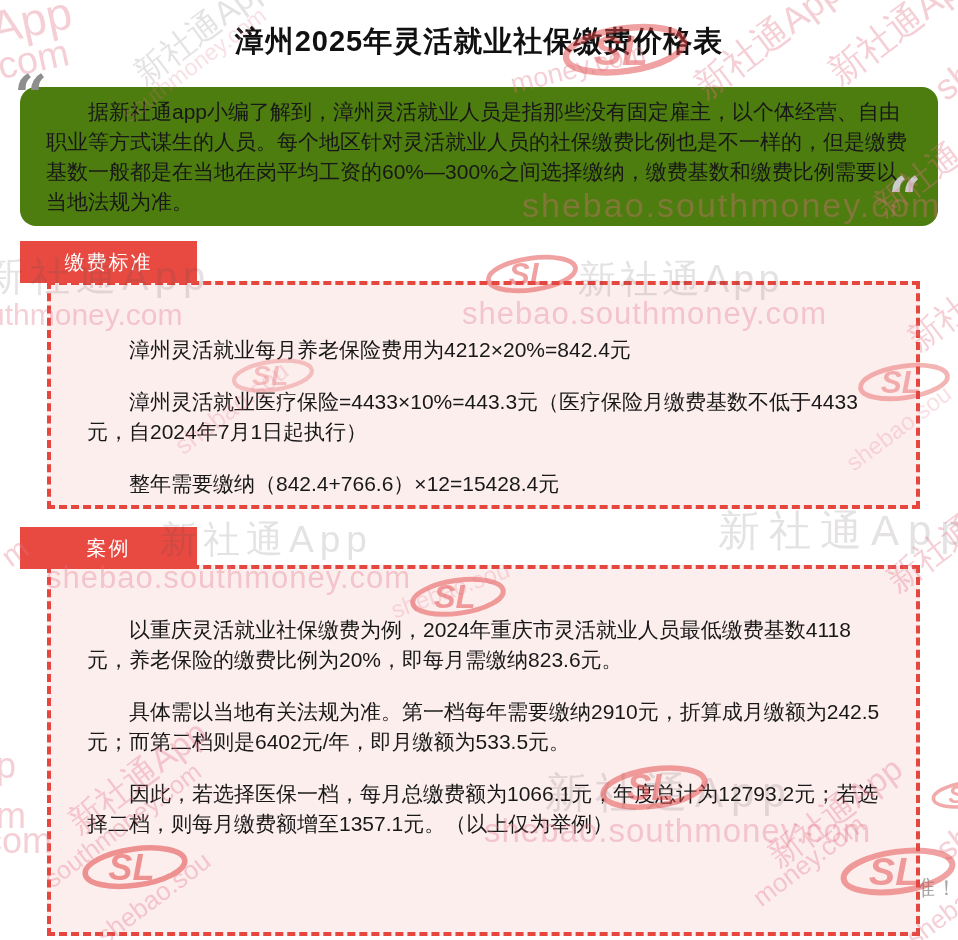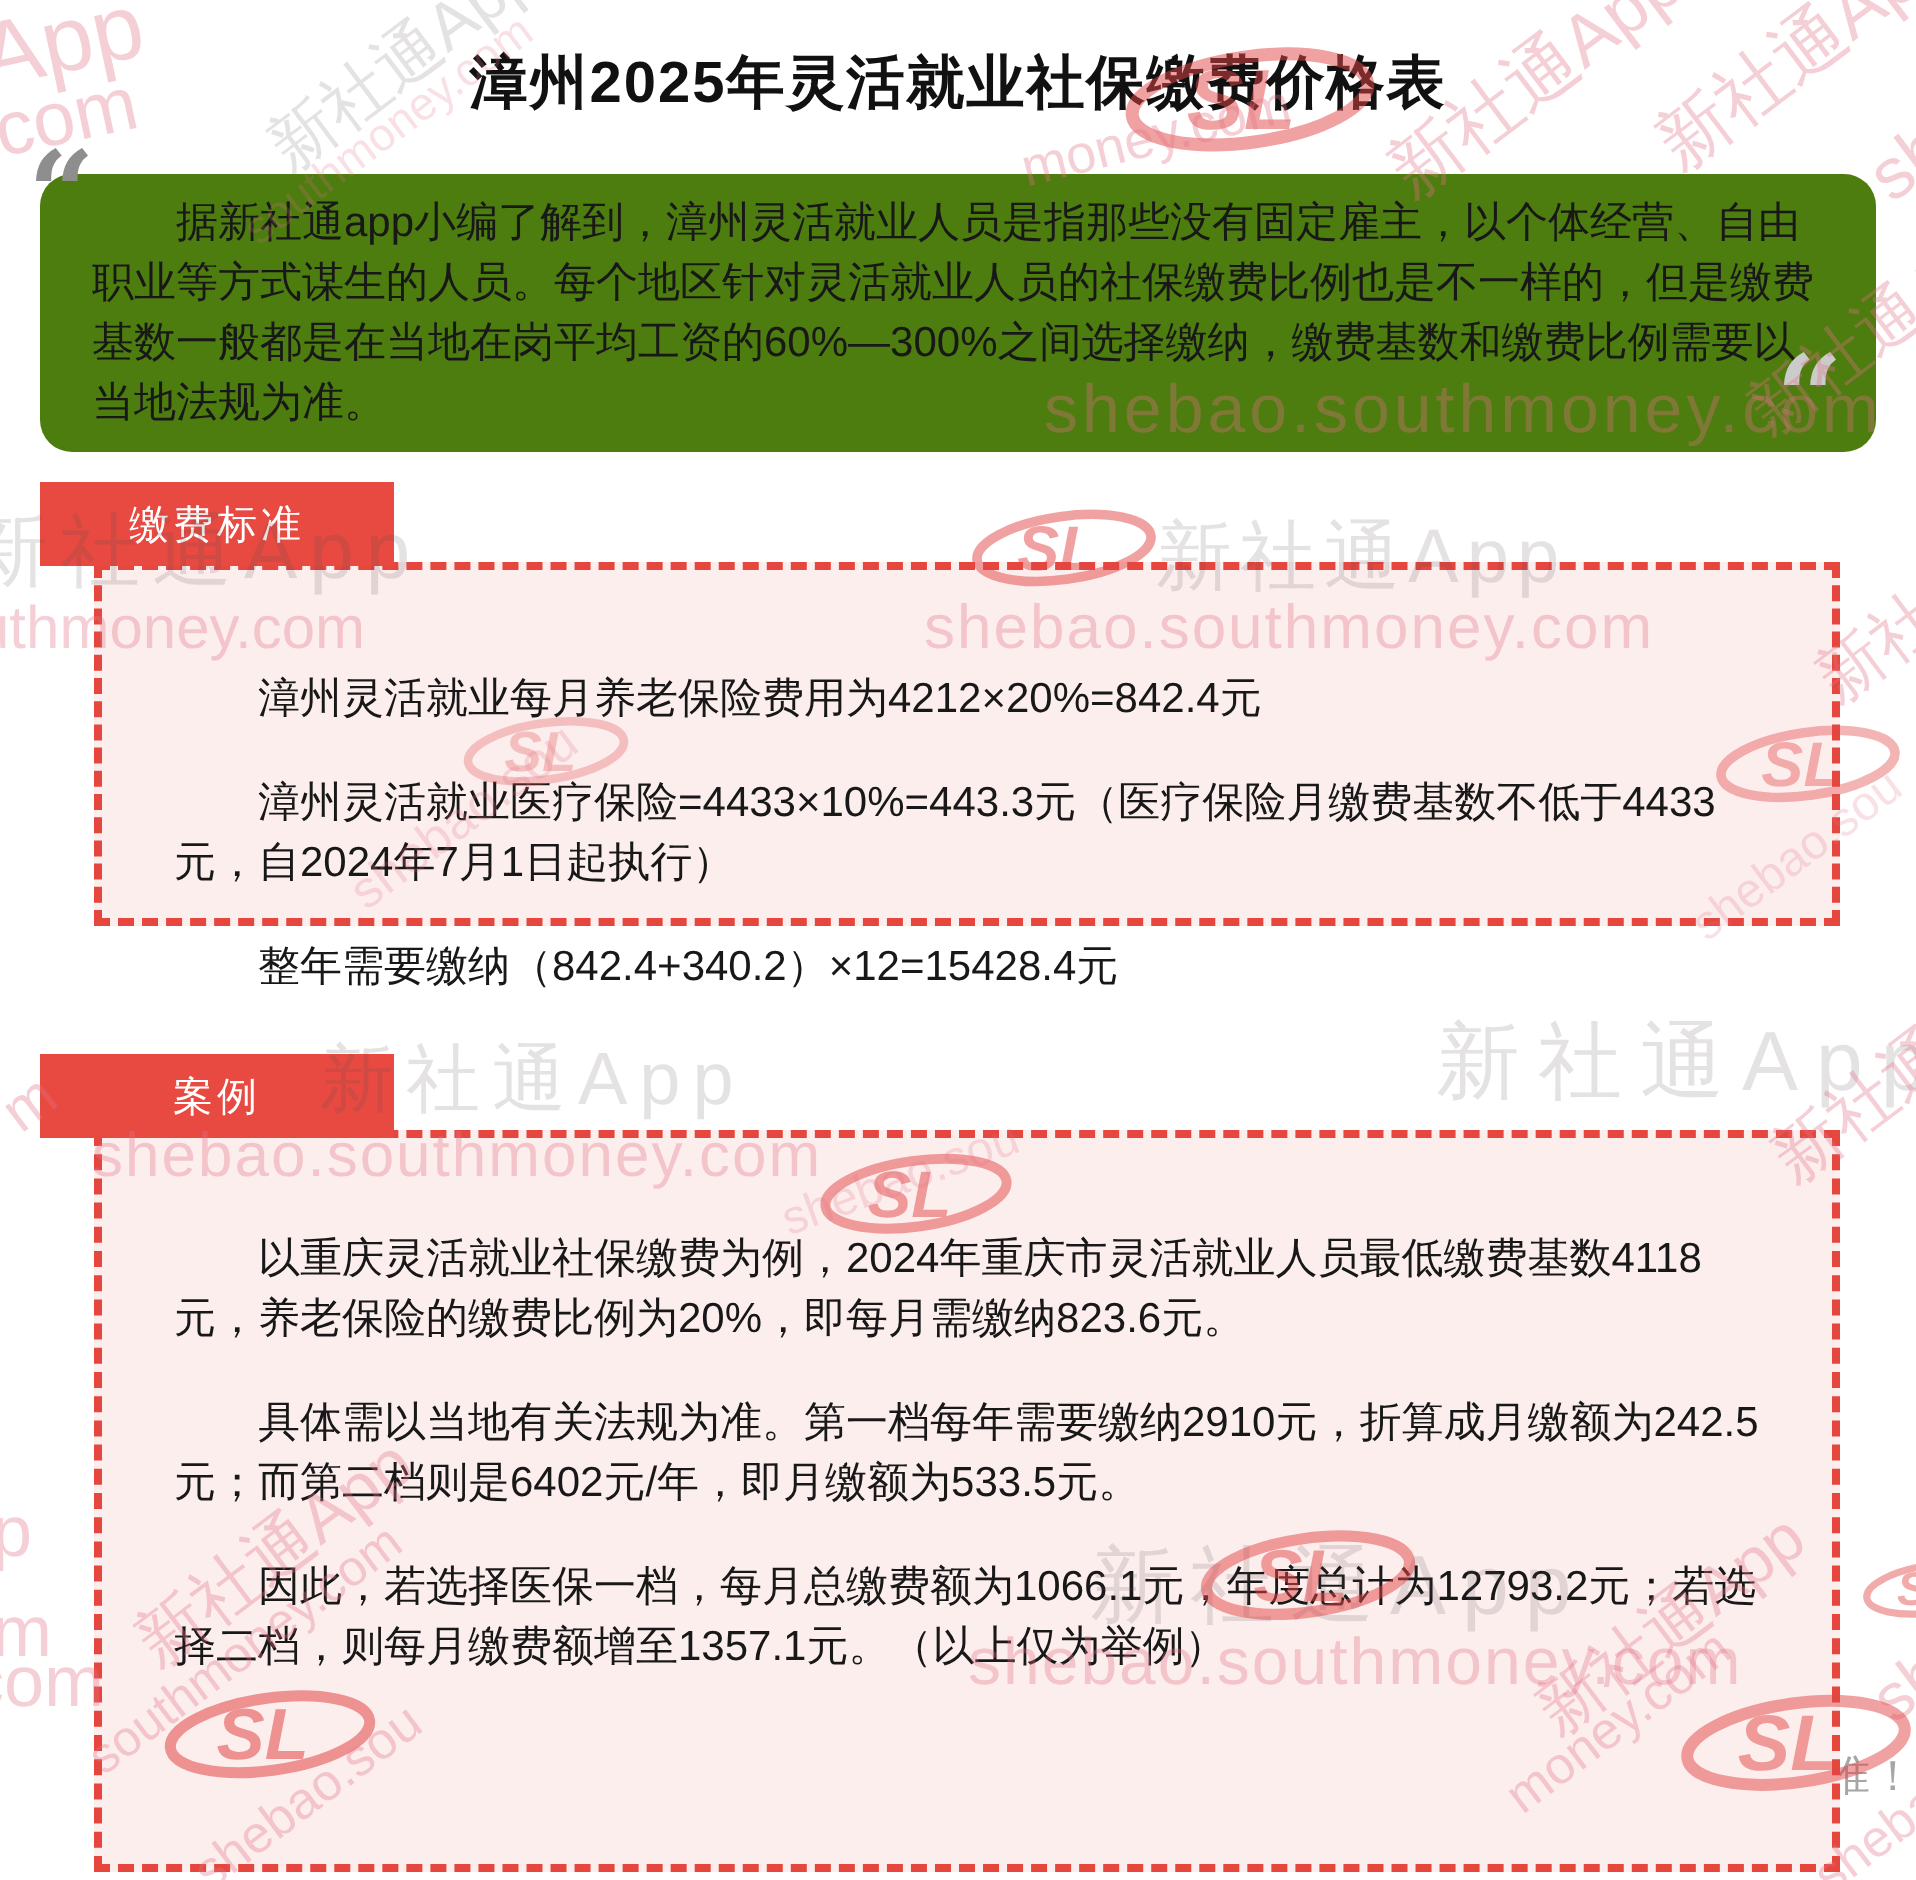--- a/index.html
+++ b/index.html
@@ -28,21 +28,21 @@
     color:#ffffff;font-size:20px;letter-spacing:2px;display:flex;
     align-items:center;justify-content:center;z-index:4;
   }
   .label-1{top:241px;}
   .label-2{top:527px;text-align:right;}
   
   .dashed-box{
     position:absolute;left:47px;width:873px;box-sizing:border-box;
     border:4px dashed #e5463e;background:#fdeeee;z-index:3;
   }
-  .box-1{top:281px;height:182px;padding:50px 36px 0 36px;}
+  .box-1{top:281px;height:228px;padding:50px 36px 0 36px;}
   .box-2{top:565px;height:371px;padding:46px 36px 0 36px;}
   .dashed-box p{margin:0 0 22px 0;font-size:21px;line-height:30px;text-indent:2em;color:#181818;}
   
   .tip{
     position:absolute;top:874px;left:0;right:0;margin:0;text-align:right;
     font-size:21px;letter-spacing:1px;color:#a6a6a6;z-index:2;
   }
   
   .wm-layer{position:absolute;inset:0;pointer-events:none;z-index:6;}
   .wm{position:absolute;white-space:nowrap;transform-origin:0 0;line-height:1;}
@@ -61,21 +61,21 @@
   <span class="quote quote-tl">“</span>
   <div class="intro-box">
     <p class="intro-text">据新社通app小编了解到，漳州灵活就业人员是指那些没有固定雇主，以个体经营、自由职业等方式谋生的人员。每个地区针对灵活就业人员的社保缴费比例也是不一样的，但是缴费基数一般都是在当地在岗平均工资的60%—300%之间选择缴纳，缴费基数和缴费比例需要以当地法规为准。</p>
   </div>
   <span class="quote quote-br">“</span>
 
   <div class="section-label label-1">缴费标准</div>
   <div class="dashed-box box-1">
     <p>漳州灵活就业每月养老保险费用为4212×20%=842.4元</p>
     <p>漳州灵活就业医疗保险=4433×10%=443.3元（医疗保险月缴费基数不低于4433元，自2024年7月1日起执行）</p>
-    <p>整年需要缴纳（842.4+340.2）×12=15428.4元</p>
+    <p>整年需要缴纳（842.4+766.6）×12=15428.4元</p>
   </div>
 
   <div class="section-label label-2">案例</div>
   <div class="dashed-box box-2">
     <p>以重庆灵活就业社保缴费为例，2024年重庆市灵活就业人员最低缴费基数4118元，养老保险的缴费比例为20%，即每月需缴纳823.6元。</p>
     <p>具体需以当地有关法规为准。第一档每年需要缴纳2910元，折算成月缴额为242.5元；而第二档则是6402元/年，即月缴额为533.5元。</p>
     <p>因此，若选择医保一档，每月总缴费额为1066.1元，年度总计为12793.2元；若选择二档，则每月缴费额增至1357.1元。（以上仅为举例）</p>
   </div>
 
   <p class="tip">温馨提示：本数据仅供参考！具体需以当地有关法规为准！</p>

